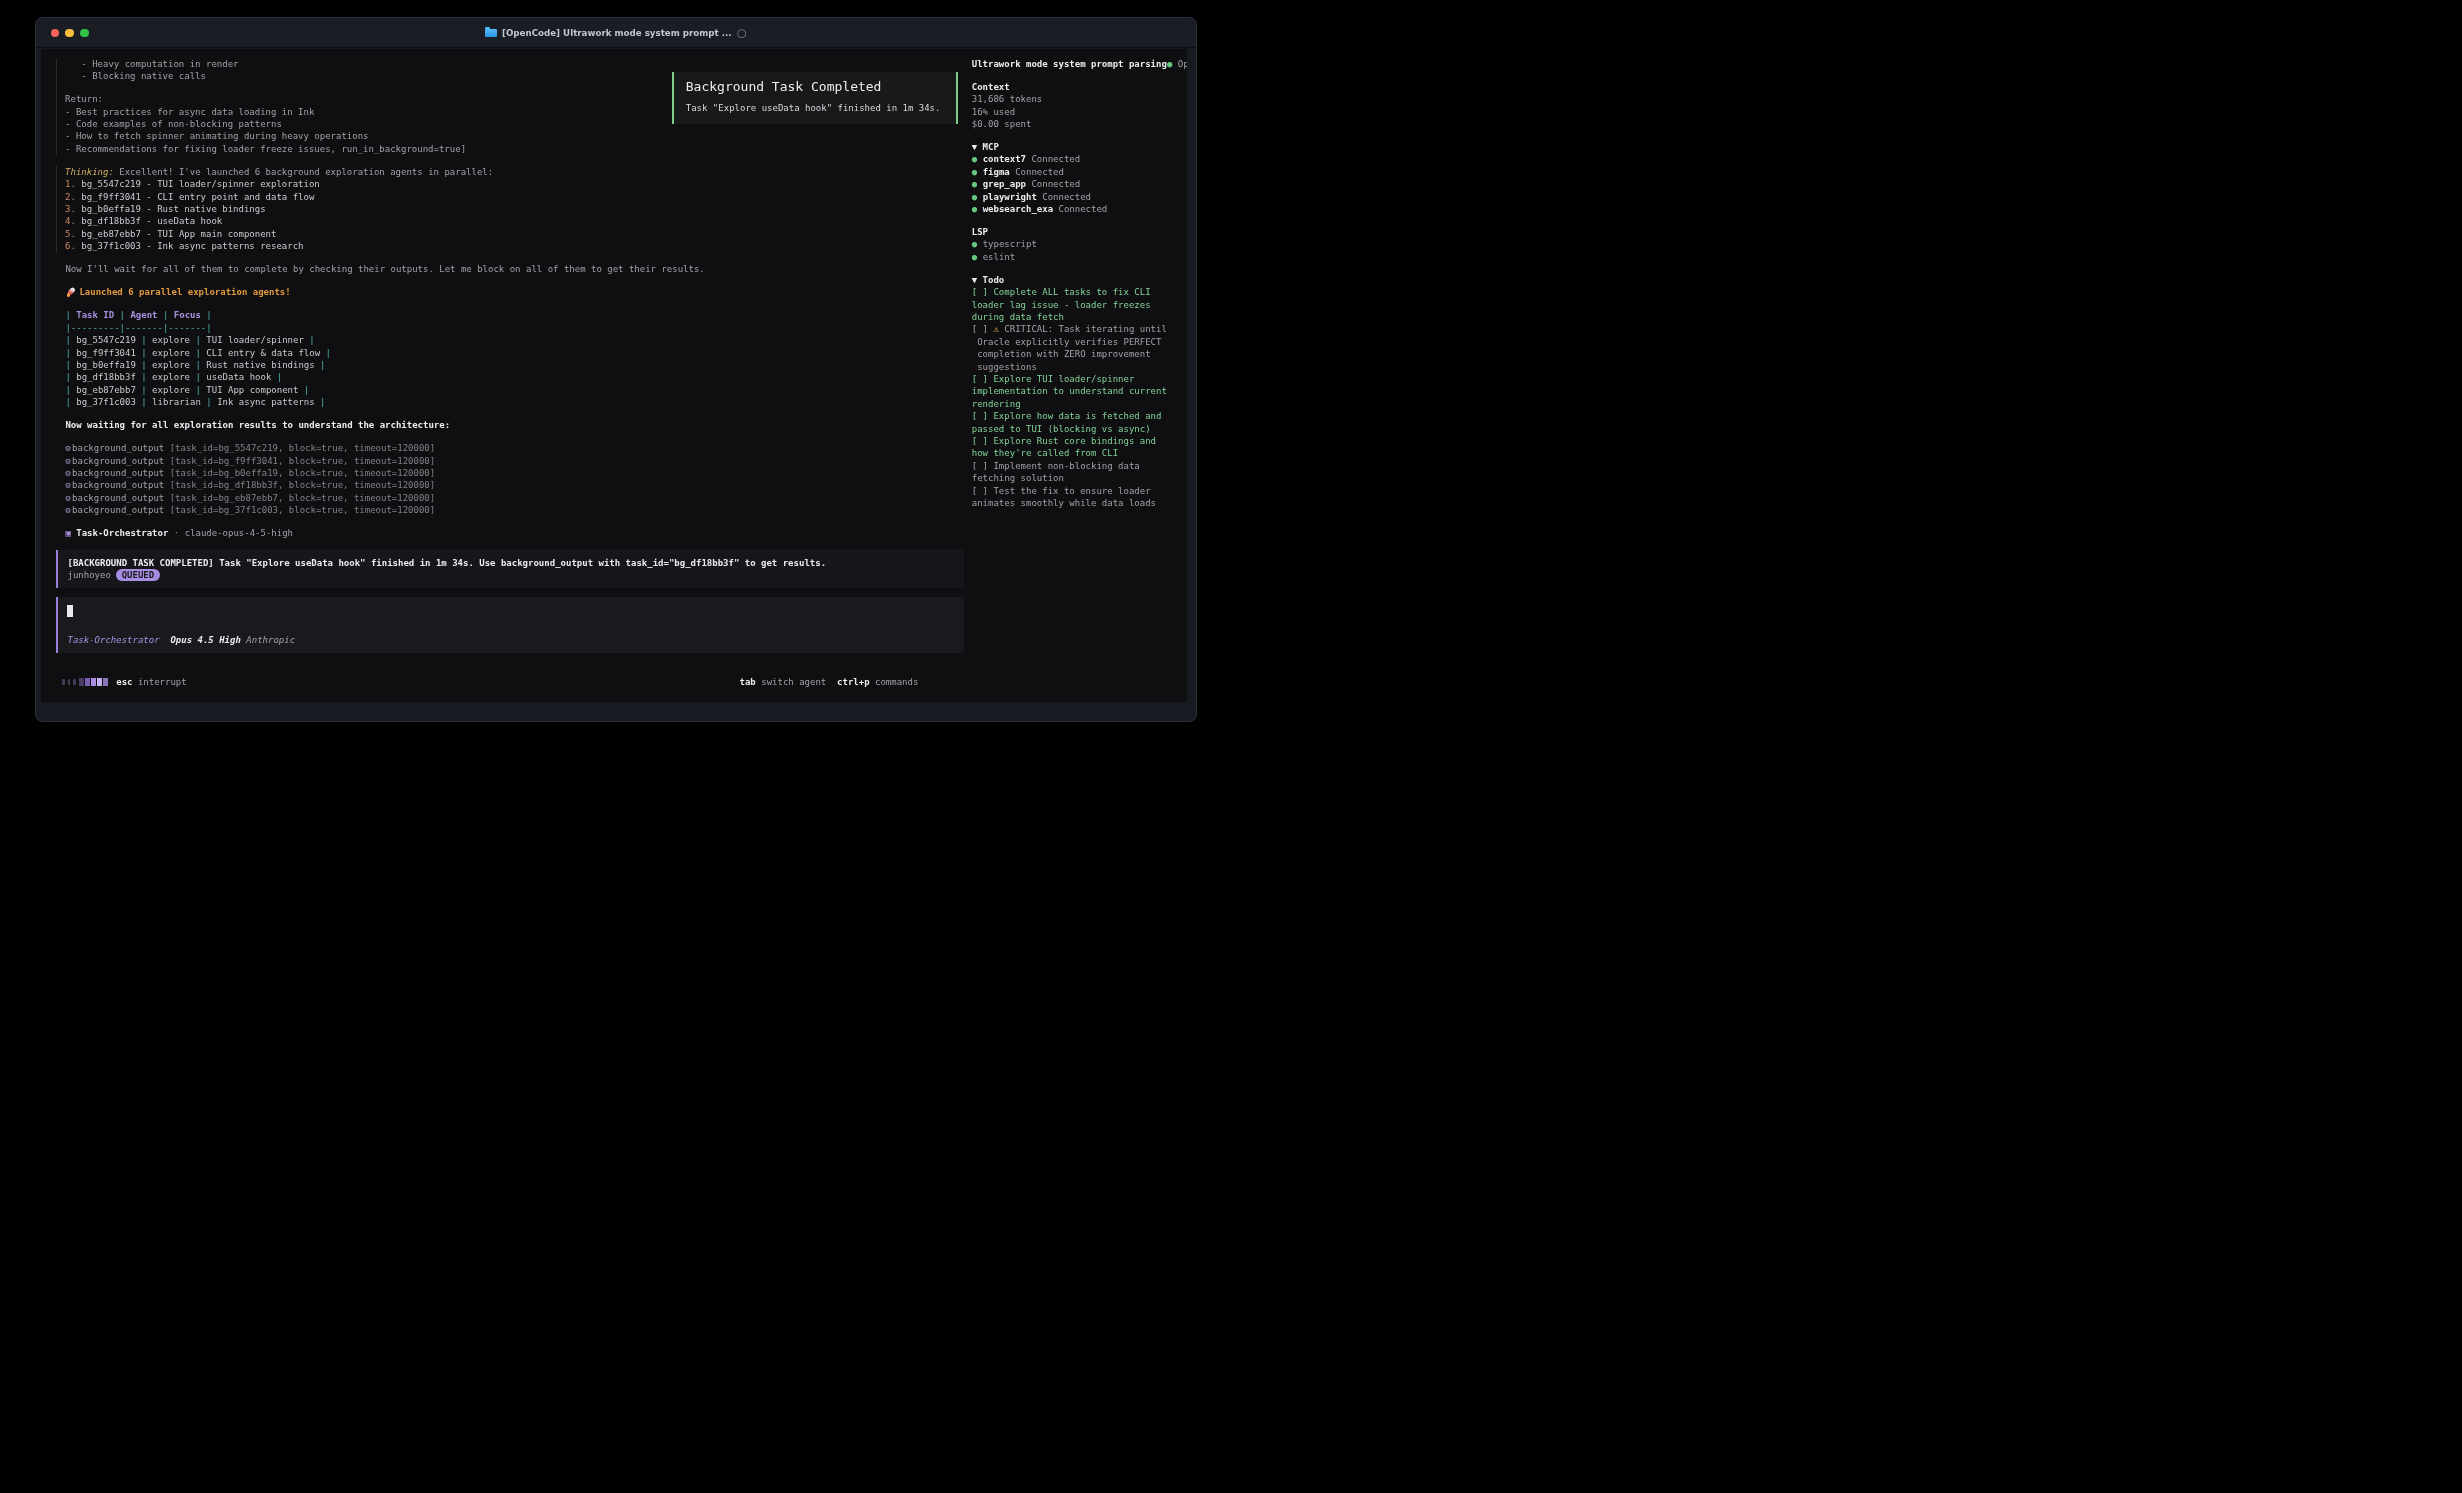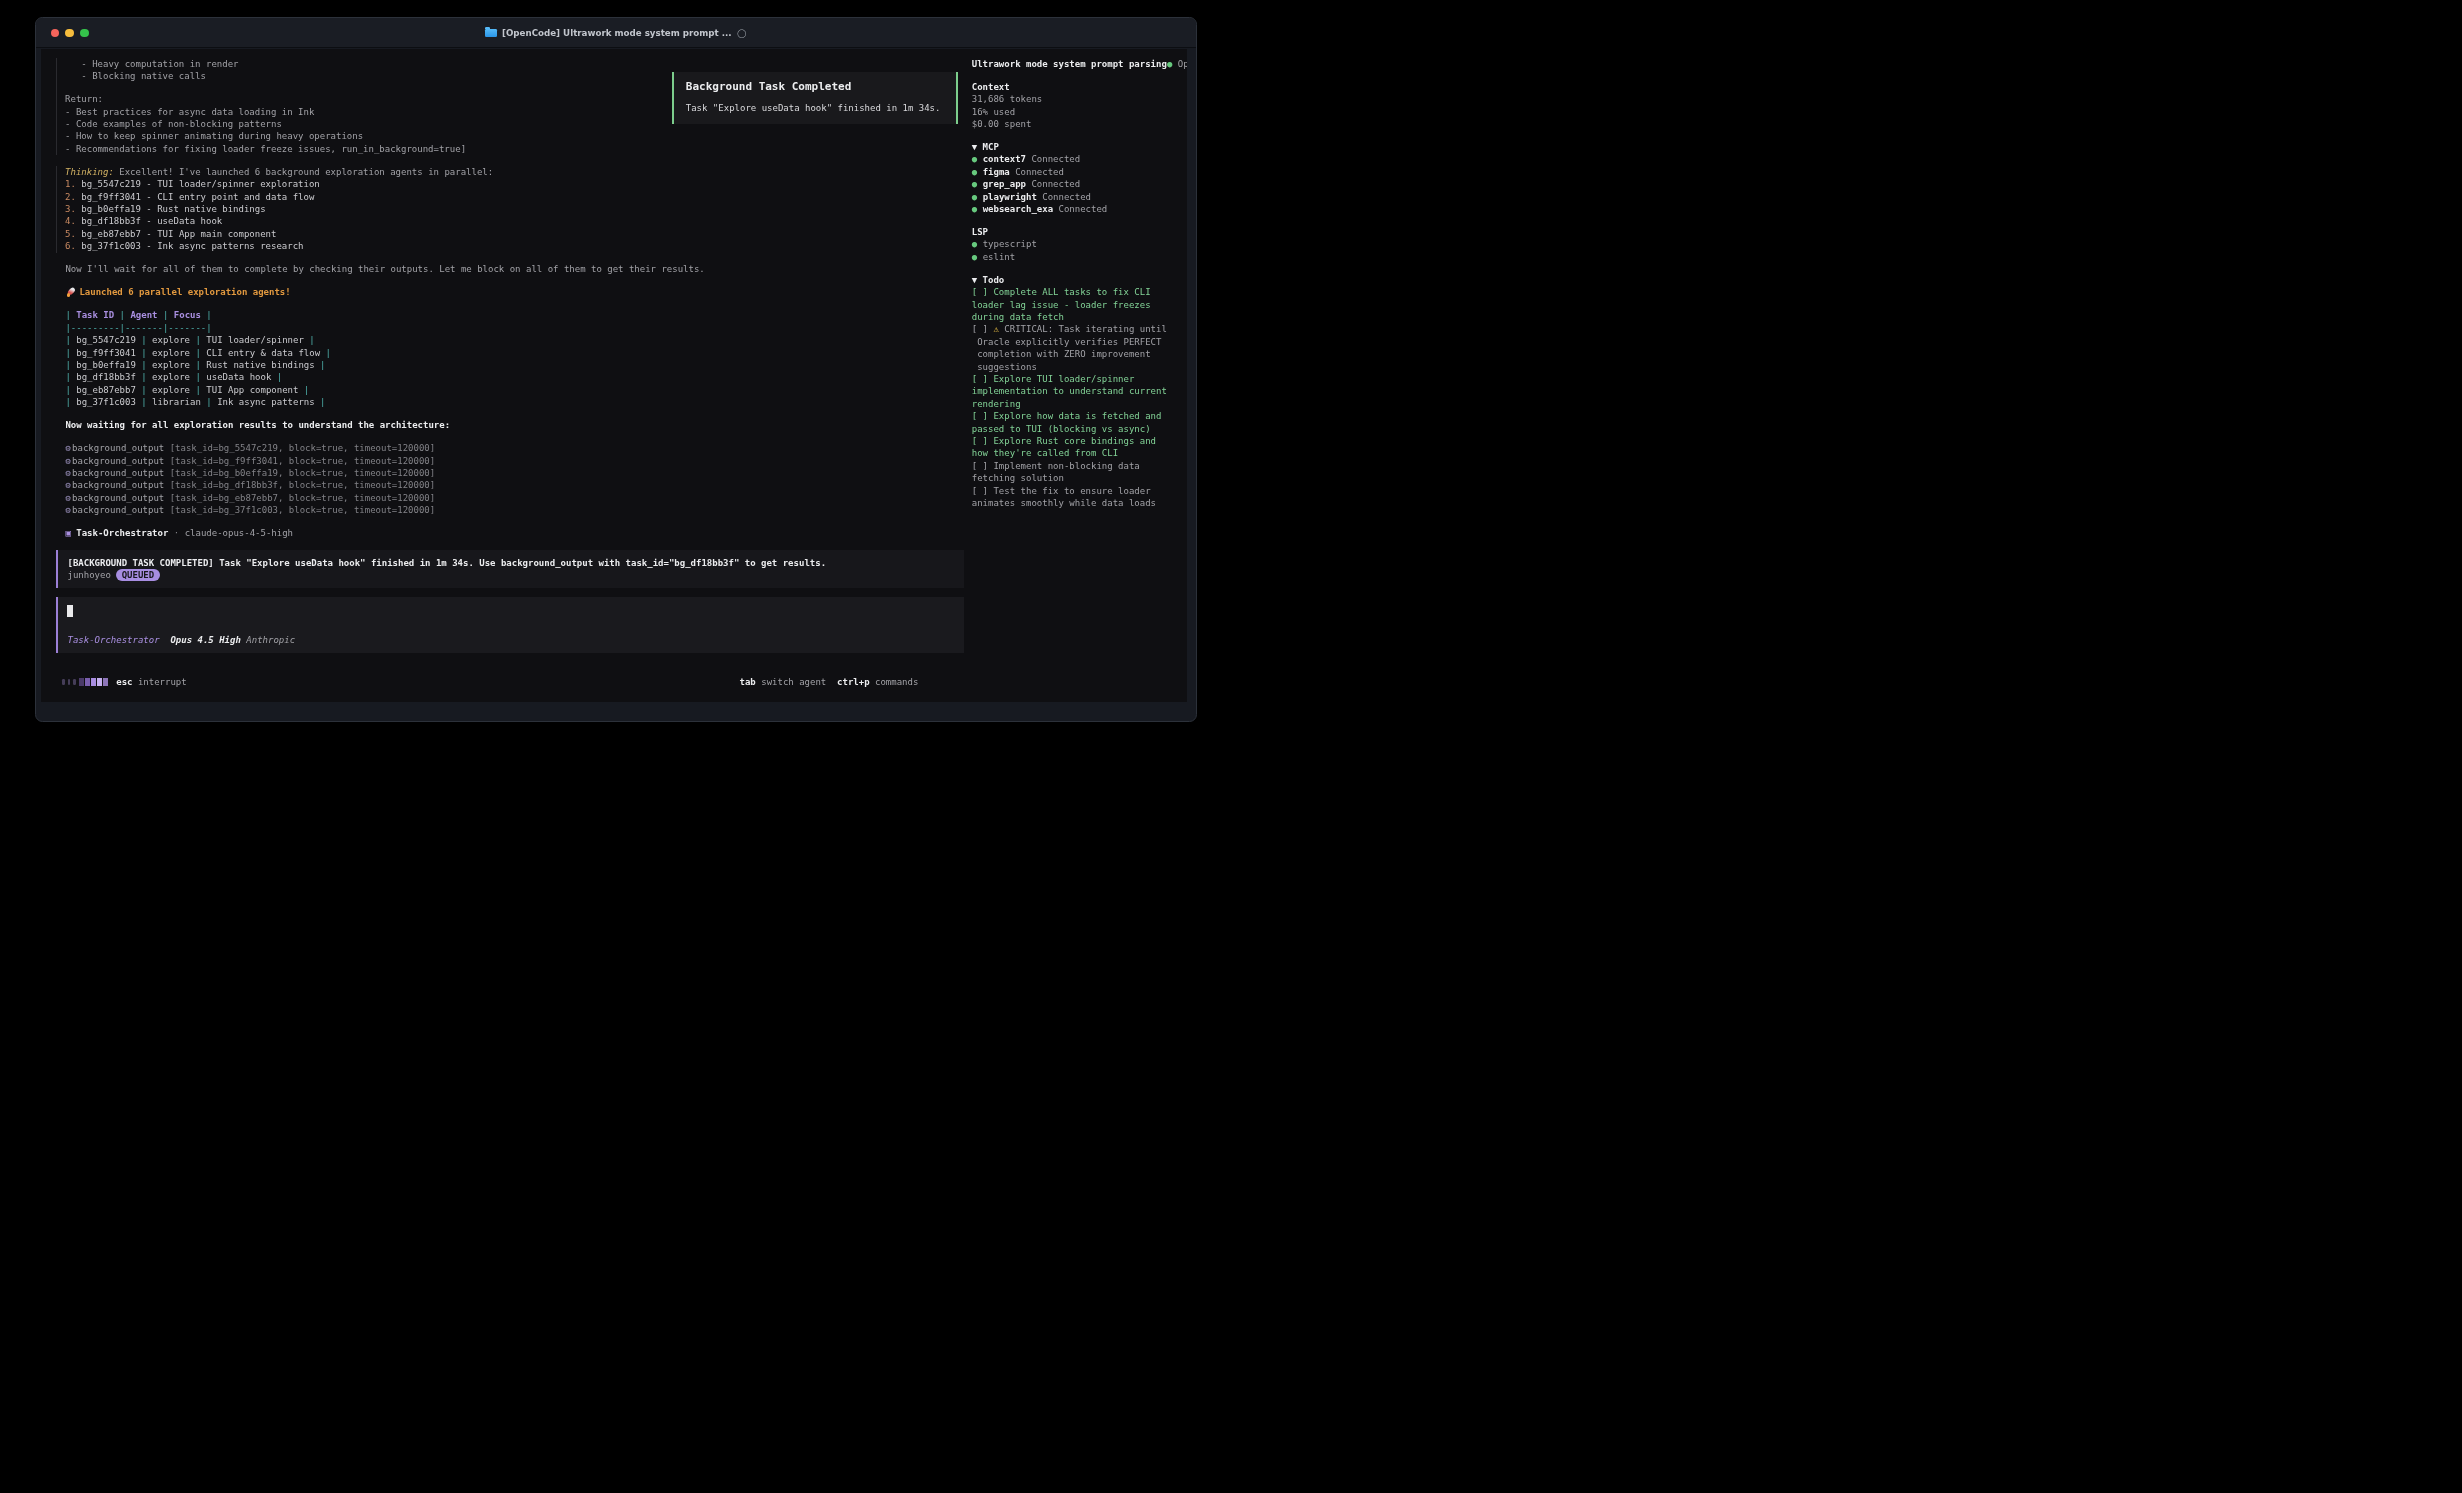--- a/index.html
+++ b/index.html
@@ -55,21 +55,21 @@
   .sg-rocket{ position:relative; display:inline-block; width:10.7px; height:9.4px; vertical-align:-1.3px; margin-right:3.3px; }
   .sg-rocket::before{ content:""; position:absolute; left:3.3px; top:0; width:4.7px; height:8px;
              border-radius:50% 50% 45% 45%; background:linear-gradient(160deg,#e8e8ea 30%,#d9534f 70%);
              transform:rotate(45deg); }
   .sg-rocket::after{ content:""; position:absolute; left:1.3px; top:6px; width:3.3px; height:3.3px;
              background:#f5a03c; border-radius:50%; }
   
   .toast { position:absolute; top:14px; right:6px; width:286px; background:#19191c;
            border-left:2px solid #7ccd8c; border-right:2px solid #7ccd8c;
            padding:9.4px 6.7px 9.4px 11.4px; }
-  .toast .t1 { font-size:11px; font-weight:bold; color:#ecedef; line-height:12.4px; }
+  .toast .t1 { font-size:13px; font-weight:normal; color:#ecedef; line-height:12.4px; }
   .toast .t2 { font-size:9px; color:#d9d9dc; line-height:12.4px; margin-top:8.7px; }
   
   .msg-box { margin-left:14.7px; border-left:2px solid #9b7fd6; background:#17171b;
              padding:6.7px 9.4px 6px 9.4px; }
   .input-box { margin-left:14.7px; border-left:2px solid #9b7fd6; background:#1a1a1e;
                height:56px; padding:8px 9.4px 6.7px 9.4px; display:flex; flex-direction:column; cursor:text;font-style:italic; }
   .cursor-block { width:6px; height:11.4px; background:#eaeaec; }
   .input-spacer { flex:1; }
   
   .status-row { display:flex; align-items:center; margin-top:8px; padding:0 46px 0 21px; height:13.4px; }
@@ -106,21 +106,21 @@
       <div class="main-col">
         <div class="mscroll">
 
           <div class="blk-border">
               <div class="tline"><span class="sg-g">   - Heavy computation in render</span></div>
               <div class="tline"><span class="sg-g">   - Blocking native calls</span></div>
               <div class="tline blank"></div>
               <div class="tline"><span class="sg-g">Return:</span></div>
               <div class="tline"><span class="sg-g">- Best practices for async data loading in Ink</span></div>
               <div class="tline"><span class="sg-g">- Code examples of non-blocking patterns</span></div>
-              <div class="tline"><span class="sg-g">- How to keep spinner animating during heavy operations</span></div>
+              <div class="tline"><span class="sg-g">- How to fetch spinner animating during heavy operations</span></div>
               <div class="tline"><span class="sg-g">- Recommendations for fixing loader freeze issues, run_in_background=true]</span></div>
             </div>
           <div class="blk-border gap">
               <div class="tline"><span class="sg-y">Thinking:</span><span class="sg-g"> Excellent! I've launched 6 background exploration agents in parallel:</span></div>
               <div class="tline"><span class="sg-on">1. </span><span class="sg-wt">bg_5547c219 - TUI loader/spinner exploration</span></div>
               <div class="tline"><span class="sg-on">2. </span><span class="sg-wt">bg_f9ff3041 - CLI entry point and data flow</span></div>
               <div class="tline"><span class="sg-on">3. </span><span class="sg-wt">bg_b0effa19 - Rust native bindings</span></div>
               <div class="tline"><span class="sg-on">4. </span><span class="sg-wt">bg_df18bb3f - useData hook</span></div>
               <div class="tline"><span class="sg-on">5. </span><span class="sg-wt">bg_eb87ebb7 - TUI App main component</span></div>
               <div class="tline"><span class="sg-on">6. </span><span class="sg-wt">bg_37f1c003 - Ink async patterns research</span></div>

